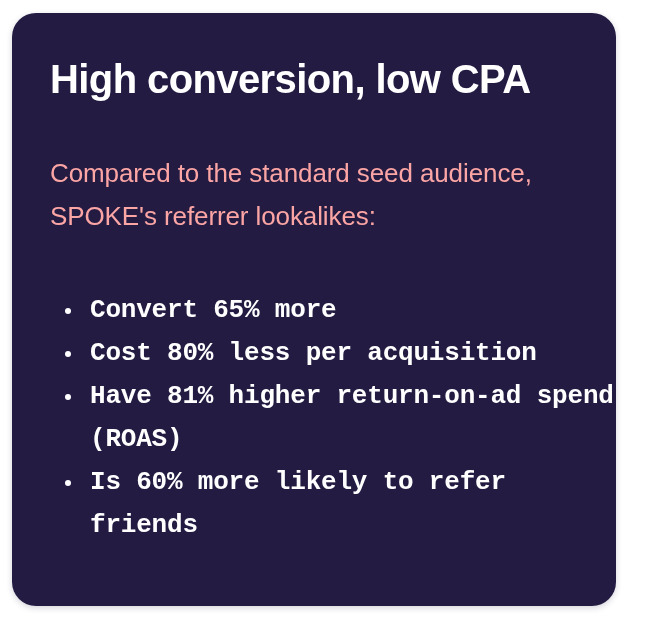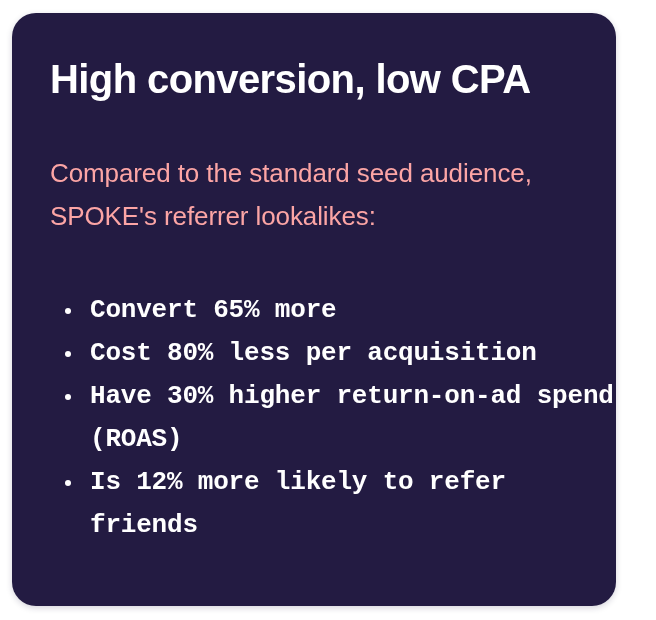--- a/index.html
+++ b/index.html
@@ -112,22 +112,22 @@
       <li class="bullet-item">
         <span class="bullet-marker"></span>
         <span class="bullet-text">Convert 65% more</span>
       </li>
       <li class="bullet-item">
         <span class="bullet-marker"></span>
         <span class="bullet-text">Cost 80% less per acquisition</span>
       </li>
       <li class="bullet-item">
         <span class="bullet-marker"></span>
-        <span class="bullet-text">Have 30% higher return-on-ad spend (ROAS)</span>
+        <span class="bullet-text">Have 81% higher return-on-ad spend (ROAS)</span>
       </li>
       <li class="bullet-item">
         <span class="bullet-marker"></span>
-        <span class="bullet-text">Is 12% more likely to refer friends</span>
+        <span class="bullet-text">Is 60% more likely to refer friends</span>
       </li>
     </ul>
 
   </div>
 </div>
 
 </body></html>

